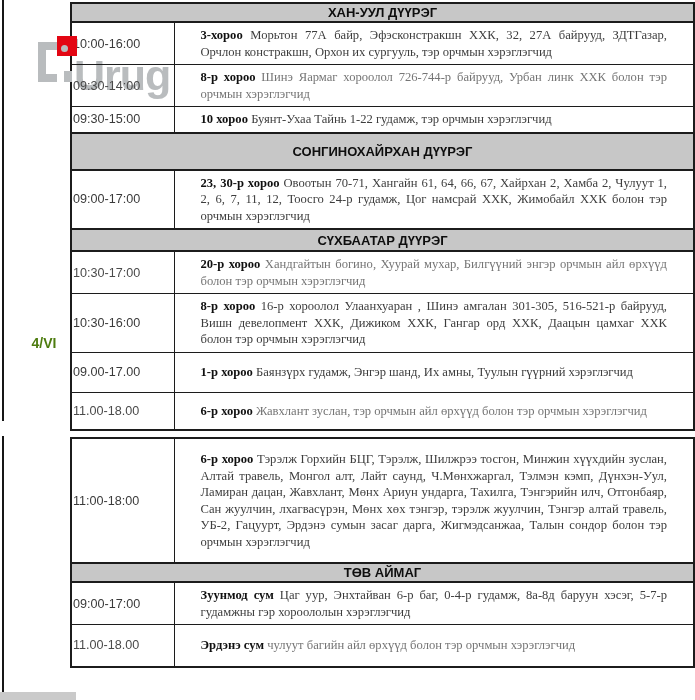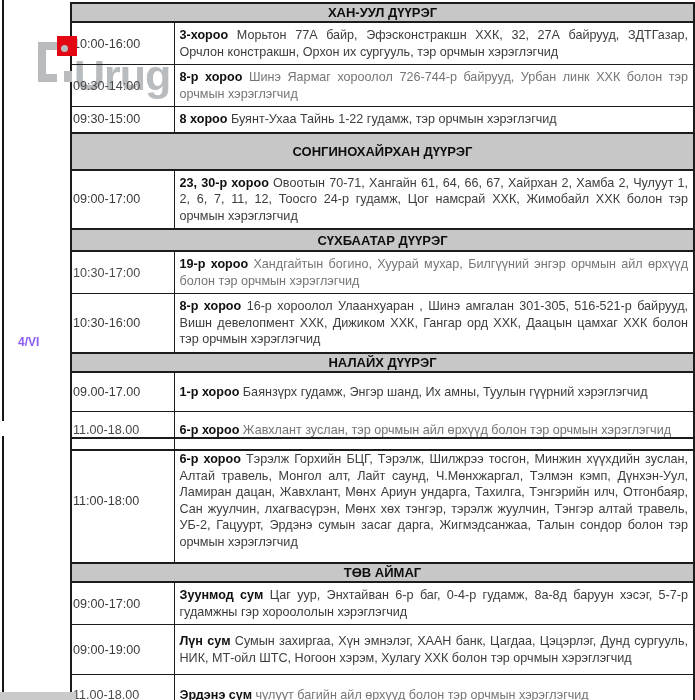--- a/index.html
+++ b/index.html
@@ -12,22 +12,22 @@
   .page{
     position:relative;width:695px;height:700px;background:#ffffff;overflow:hidden;
     font-family:"Liberation Sans", sans-serif;
   }
   
   .vrule{position:absolute;left:2px;width:2px;background:#161616;z-index:1;}
   .vrule-top{top:0;height:421px;}
   .vrule-bottom{top:436px;height:264px;}
   
   .day-label{
-    position:absolute;left:18px;top:335px;width:52px;text-align:left;
-    font-size:12px;font-weight:bold;color:#8b5cf6;z-index:1;
+    position:absolute;left:18px;top:335px;width:52px;text-align:center;
+    font-size:14px;font-weight:bold;color:#4d7c0f;z-index:1;
   }
   
   .wm-text{
     position:absolute;left:74px;top:32px;z-index:0;
     font-size:43px;font-weight:bold;color:var(--wm-gray);
     line-height:1.1;letter-spacing:-1px;margin-top:20px;
   }
   
   .wm-badge{position:absolute;left:38px;top:36px;width:42px;height:48px;z-index:2;}
   .wm-badge span{position:absolute;background:var(--wm-gray);}
@@ -52,22 +52,22 @@
   tr.hdr td{
     background:var(--hdr-bg);text-align:center;font-weight:bold;
     font-size:13px;color:#0e0e0e;padding:1px 0;
     border-top-width:2px;border-bottom-width:2px;margin-top:44px;
   }
   td.time{
     text-align:left;vertical-align:middle;font-size:12.6px;color:#3a3a3a;
     background:transparent;
   }
   td.desc{
-    padding:4px 5px;font-size:12.6px;line-height:16.5px;text-align:justify;
-    color:#3d3d3d;vertical-align:middle;background:transparent;
+    padding:4px 26px;font-size:12.6px;line-height:16.5px;text-align:justify;
+    color:#3d3d3d;vertical-align:middle;background:transparent;font-family:Liberation Serif, serif;
   }
   td.desc b{color:#101010;}
   tr.muted td.desc span{color:#757575;margin-top:25px;}
   tr.muted td.time{color:#4a4a4a;}
   
   .bottom-strip{position:absolute;left:0;top:692px;width:76px;height:8px;background:#cacaca;z-index:1;}
 </style>
 </head>
 <body>
 
@@ -102,42 +102,39 @@
     <tr class="row" style="height:37px">
       <td class="time">10:00-16:00</td>
       <td class="desc"><b>3-хороо</b> <span>Морьтон 77А байр, Эфэсконстракшн ХХК, 32, 27А байрууд, ЗДТГазар, Орчлон констракшн, Орхон их сургууль, тэр орчмын хэрэглэгчид</span></td>
     </tr>
     <tr class="row muted" style="height:35px">
       <td class="time">09:30-14:00</td>
       <td class="desc"><b>8-р хороо</b> <span>Шинэ Яармаг хороолол 726-744-р байрууд, Урбан линк ХХК болон тэр орчмын хэрэглэгчид</span></td>
     </tr>
     <tr class="row" style="height:22px">
       <td class="time">09:30-15:00</td>
-      <td class="desc"><b>8 хороо</b> <span>Буянт-Ухаа Тайнь 1-22 гудамж, тэр орчмын хэрэглэгчид</span></td>
+      <td class="desc"><b>10 хороо</b> <span>Буянт-Ухаа Тайнь 1-22 гудамж, тэр орчмын хэрэглэгчид</span></td>
     </tr>
     <tr class="hdr" style="height:37px">
       <td colspan="2">СОНГИНОХАЙРХАН ДҮҮРЭГ</td>
     </tr>
     <tr class="row" style="height:54px">
       <td class="time">09:00-17:00</td>
       <td class="desc"><b>23, 30-р хороо</b> <span>Овоотын 70-71, Хангайн 61, 64, 66, 67, Хайрхан 2, Хамба 2, Чулуут 1, 2, 6, 7, 11, 12, Тоосго 24-р гудамж, Цог намсрай ХХК,  Жимобайл ХХК болон тэр орчмын хэрэглэгчид</span></td>
     </tr>
     <tr class="hdr" style="height:22px">
       <td colspan="2">СҮХБААТАР ДҮҮРЭГ</td>
     </tr>
     <tr class="row muted" style="height:39px">
       <td class="time">10:30-17:00</td>
-      <td class="desc"><b>19-р хороо</b> <span>Хандгайтын богино, Хуурай мухар,  Билгүүний энгэр орчмын айл өрхүүд болон тэр орчмын хэрэглэгчид</span></td>
+      <td class="desc"><b>20-р хороо</b> <span>Хандгайтын богино, Хуурай мухар,  Билгүүний энгэр орчмын айл өрхүүд болон тэр орчмын хэрэглэгчид</span></td>
     </tr>
     <tr class="row" style="height:57px">
       <td class="time">10:30-16:00</td>
       <td class="desc"><b>8-р хороо</b> <span>16-р хороолол Улаанхуаран , Шинэ амгалан 301-305, 516-521-р байрууд, Вишн девелопмент ХХК, Дижиком ХХК, Гангар орд ХХК, Даацын цамхаг ХХК болон тэр орчмын хэрэглэгчид</span></td>
-    </tr>
-    <tr class="hdr" style="height:19px">
-      <td colspan="2">НАЛАЙХ ДҮҮРЭГ</td>
     </tr>
     <tr class="row" style="height:40px">
       <td class="time">09.00-17.00</td>
       <td class="desc"><b>1-р хороо</b> <span>Баянзүрх гудамж, Энгэр шанд, Их амны, Туулын гүүрний хэрэглэгчид</span></td>
     </tr>
     <tr class="row muted" style="height:38px">
       <td class="time">11.00-18.00</td>
       <td class="desc"><b>6-р хороо</b> <span>Жавхлант зуслан, тэр орчмын айл өрхүүд болон тэр орчмын хэрэглэгчид</span></td>
     </tr>
   </tbody>
@@ -153,24 +150,20 @@
       <td class="time">11:00-18:00</td>
       <td class="desc"><b>6-р хороо</b> <span>Тэрэлж Горхийн БЦГ, Тэрэлж, Шилжрээ тосгон, Минжин хүүхдийн зуслан, Алтай травель, Монгол алт, Лайт саунд, Ч.Мөнхжаргал, Тэлмэн кэмп, Дүнхэн-Уул, Ламиран дацан, Жавхлант, Мөнх Ариун ундарга, Тахилга, Тэнгэрийн илч, Отгонбаяр, Сан жуулчин, лхагвасүрэн, Мөнх хөх тэнгэр, тэрэлж жуулчин, Тэнгэр алтай травель, УБ-2, Гацуурт, Эрдэнэ сумын засаг дарга, Жигмэдсанжаа, Талын сондор болон тэр орчмын хэрэглэгчид</span></td>
     </tr>
     <tr class="hdr" style="height:19px">
       <td colspan="2">ТӨВ АЙМАГ</td>
     </tr>
     <tr class="row" style="height:41px">
       <td class="time">09:00-17:00</td>
       <td class="desc"><b>Зуунмод сум</b> <span>Цаг уур, Энхтайван 6-р баг, 0-4-р гудамж, 8а-8д баруун хэсэг, 5-7-р гудамжны гэр хороололын хэрэглэгчид</span></td>
     </tr>
-    <tr class="row" style="height:50px">
-      <td class="time">09:00-19:00</td>
-      <td class="desc"><b>Лүн сум</b> <span>Сумын захиргаа, Хүн эмнэлэг, ХААН банк, Цагдаа, Цэцэрлэг, Дунд сургууль, НИК, МТ-ойл ШТС, Ногоон хэрэм, Хулагу ХХК болон тэр орчмын хэрэглэгчид</span></td>
-    </tr>
     <tr class="row muted" style="height:42px">
       <td class="time">11.00-18.00</td>
       <td class="desc"><b>Эрдэнэ сум</b> <span>чулуут багийн айл өрхүүд болон тэр орчмын хэрэглэгчид</span></td>
     </tr>
   </tbody>
     </table>
 
   <div class="bottom-strip"></div>
 
 </div>

